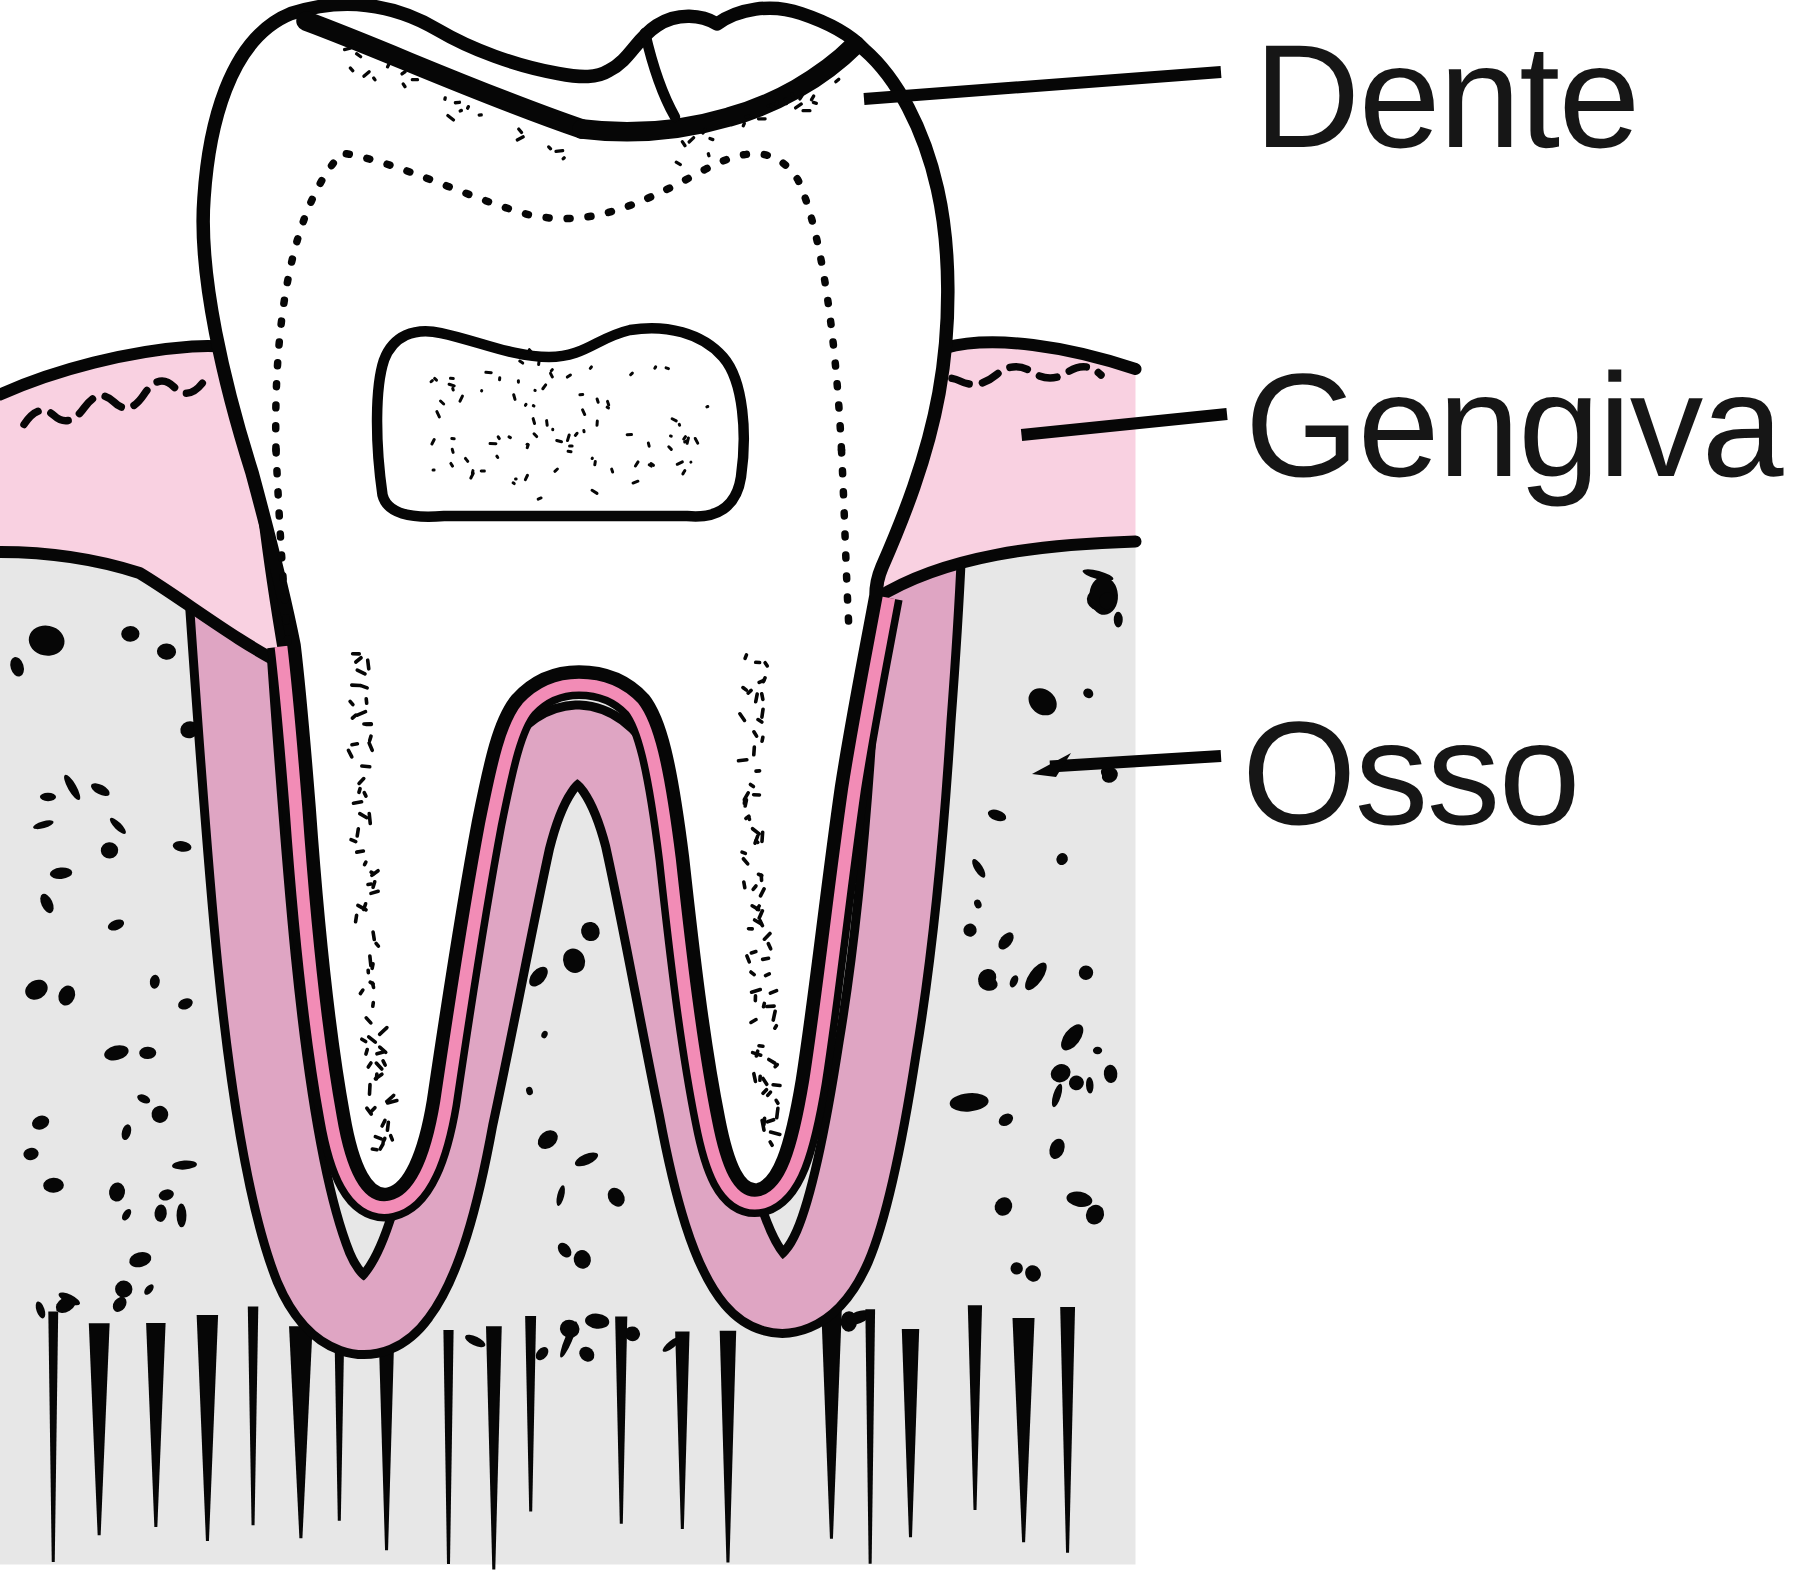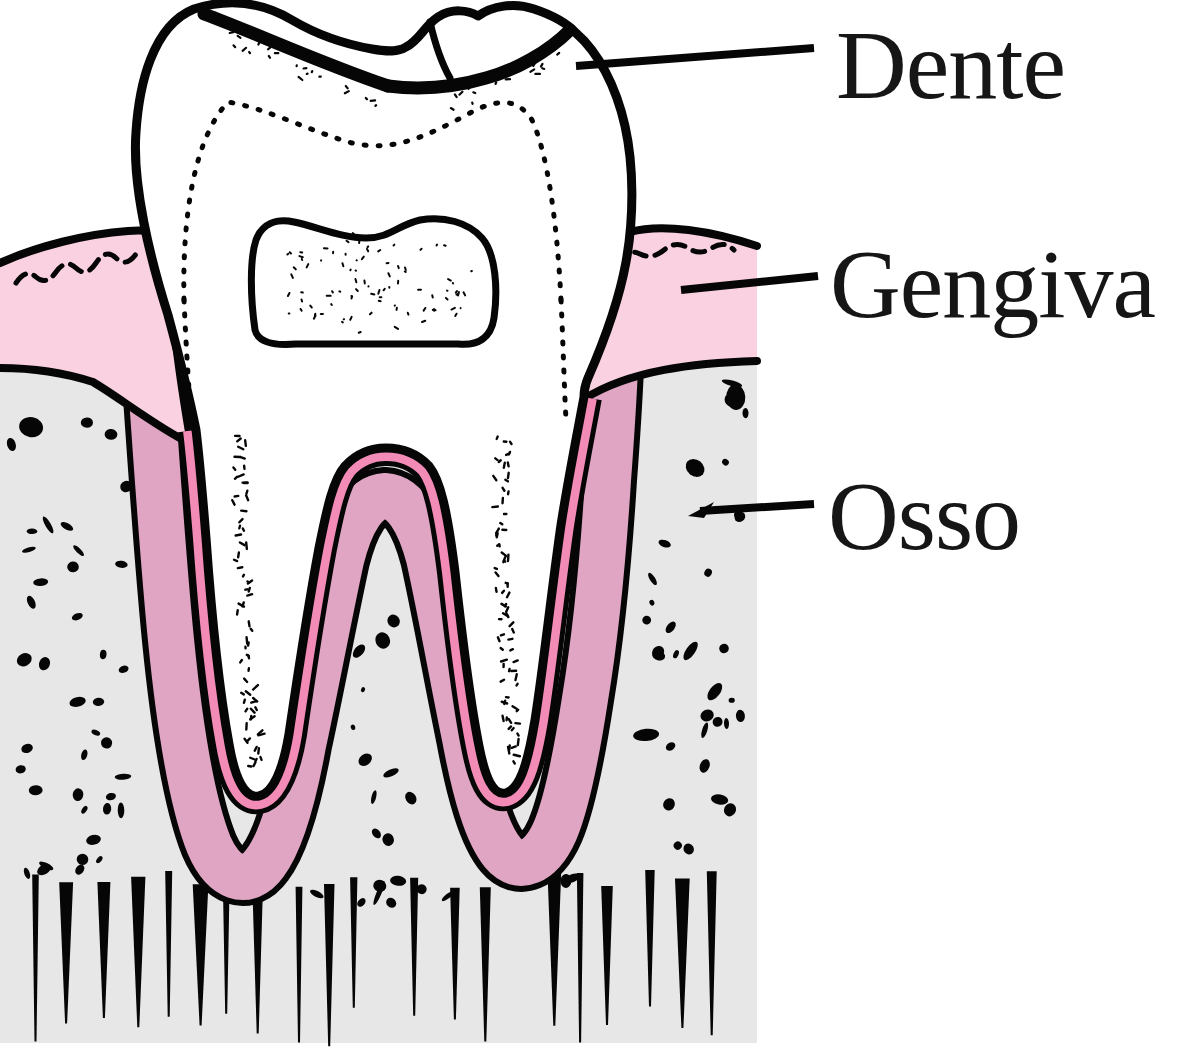--- a/index.html
+++ b/index.html
@@ -1,17 +1,17 @@
 <!DOCTYPE html>
 <html style="--background: #FFFFFF; --tooth: #FFFFFF; --gum_light: #F9D1E1; --ligament: #DFA5C3; --root_lining: #F28CB6; --bone: #E7E7E7; --outline: #060606; --text: #161616;"><head>
 <meta charset="utf-8">
 <style>
   html,body{margin:0;padding:0;background:#ffffff;}
   .stage{position:relative;width:1200px;height:1054px;background:#ffffff;overflow:hidden;
-         font-family:Liberation Serif, serif;}
+         font-family:Liberation Sans, sans-serif;}
   svg{display:block}
   .c-bone{fill:var(--bone)}
   .c-gum{fill:var(--gum_light)}
   .c-lig{stroke:var(--ligament)}
   .c-bright{stroke:var(--root_lining)}
   .ink-f{fill:var(--outline)}
   .tooth-body{fill:var(--tooth);stroke:var(--outline);stroke-width:9;stroke-linejoin:round}
   .band-black{fill:none;stroke:var(--outline);stroke-width:58;stroke-linecap:butt}
   .band-pink{fill:none;stroke-width:46;stroke-linecap:butt}
   .halo-black{fill:none;stroke:var(--outline);stroke-width:36;stroke-linecap:butt}

